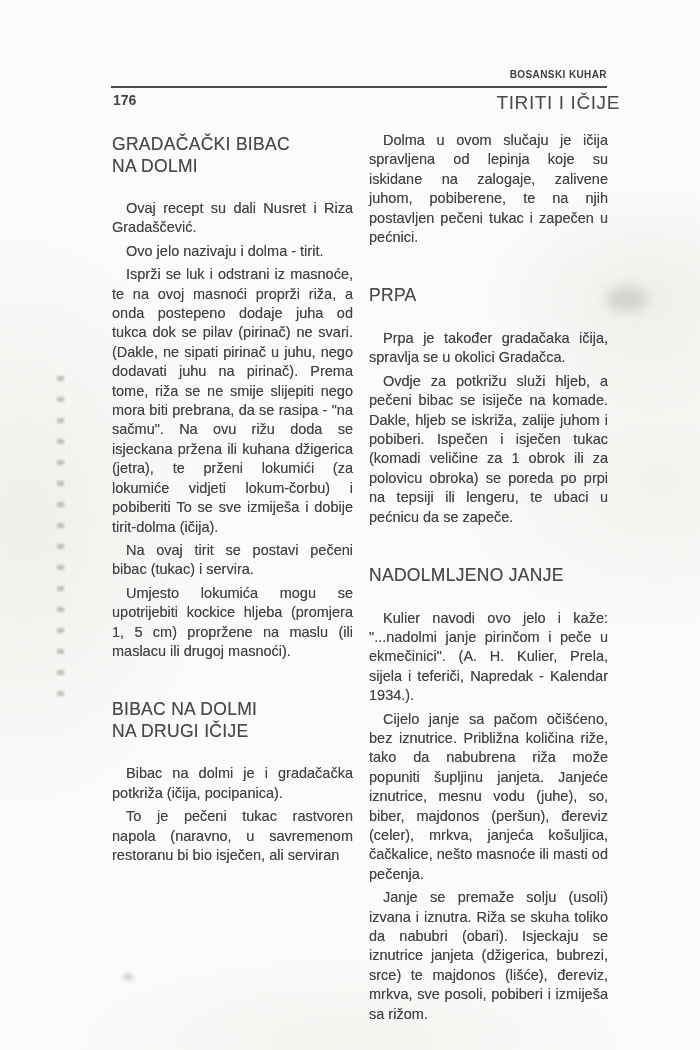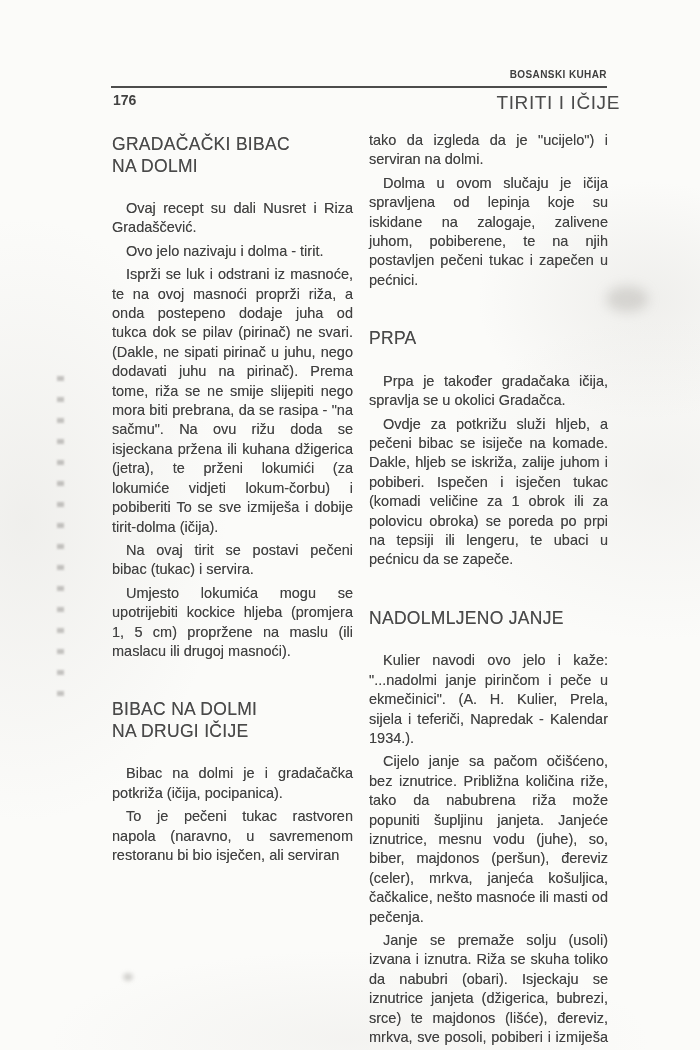--- a/index.html
+++ b/index.html
@@ -101,21 +101,20 @@
       <p class="para">Umjesto lokumića mogu se upotrijebiti kockice hljeba (promjera 1, 5 cm) propržene na maslu (ili maslacu ili drugoj masnoći).</p>
       <h2 class="heading mt">
         <span class="hline">BIBAC NA DOLMI</span>
         <span class="hline">NA DRUGI IČIJE</span>
       </h2>
       <p class="para">Bibac na dolmi je i gradačačka potkriža (ičija, pocipanica).</p>
       <p class="para">To je pečeni tukac rastvoren napola (naravno, u savremenom restoranu bi bio isječen, ali serviran</p>
     </section>
 
     <section class="col col-right">
-      <p class="para cont">tako da izgleda da je "ucijelo") i serviran na dolmi.</p>
       <p class="para">Dolma u ovom slučaju je ičija spravljena od lepinja koje su iskidane na zalogaje, zalivene juhom, pobiberene, te na njih postavljen pečeni tukac i zapečen u pećnici.</p>
       <h2 class="heading mt">
         <span class="hline">PRPA</span>
       </h2>
       <p class="para">Prpa je također gradačaka ičija, spravlja se u okolici Gradačca.</p>
       <p class="para">Ovdje za potkrižu služi hljeb, a pečeni bibac se isiječe na komade. Dakle, hljeb se iskriža, zalije juhom i pobiberi. Ispečen i isječen tukac (komadi veličine za 1 obrok ili za polovicu obroka) se poreda po prpi na tepsiji ili lengeru, te ubaci u pećnicu da se zapeče.</p>
       <h2 class="heading mt">
         <span class="hline">NADOLMLJENO JANJE</span>
       </h2>
       <p class="para">Kulier navodi ovo jelo i kaže: "...nadolmi janje pirinčom i peče u ekmečinici". (A. H. Kulier, Prela, sijela i teferiči, Napredak - Kalendar 1934.).</p>

